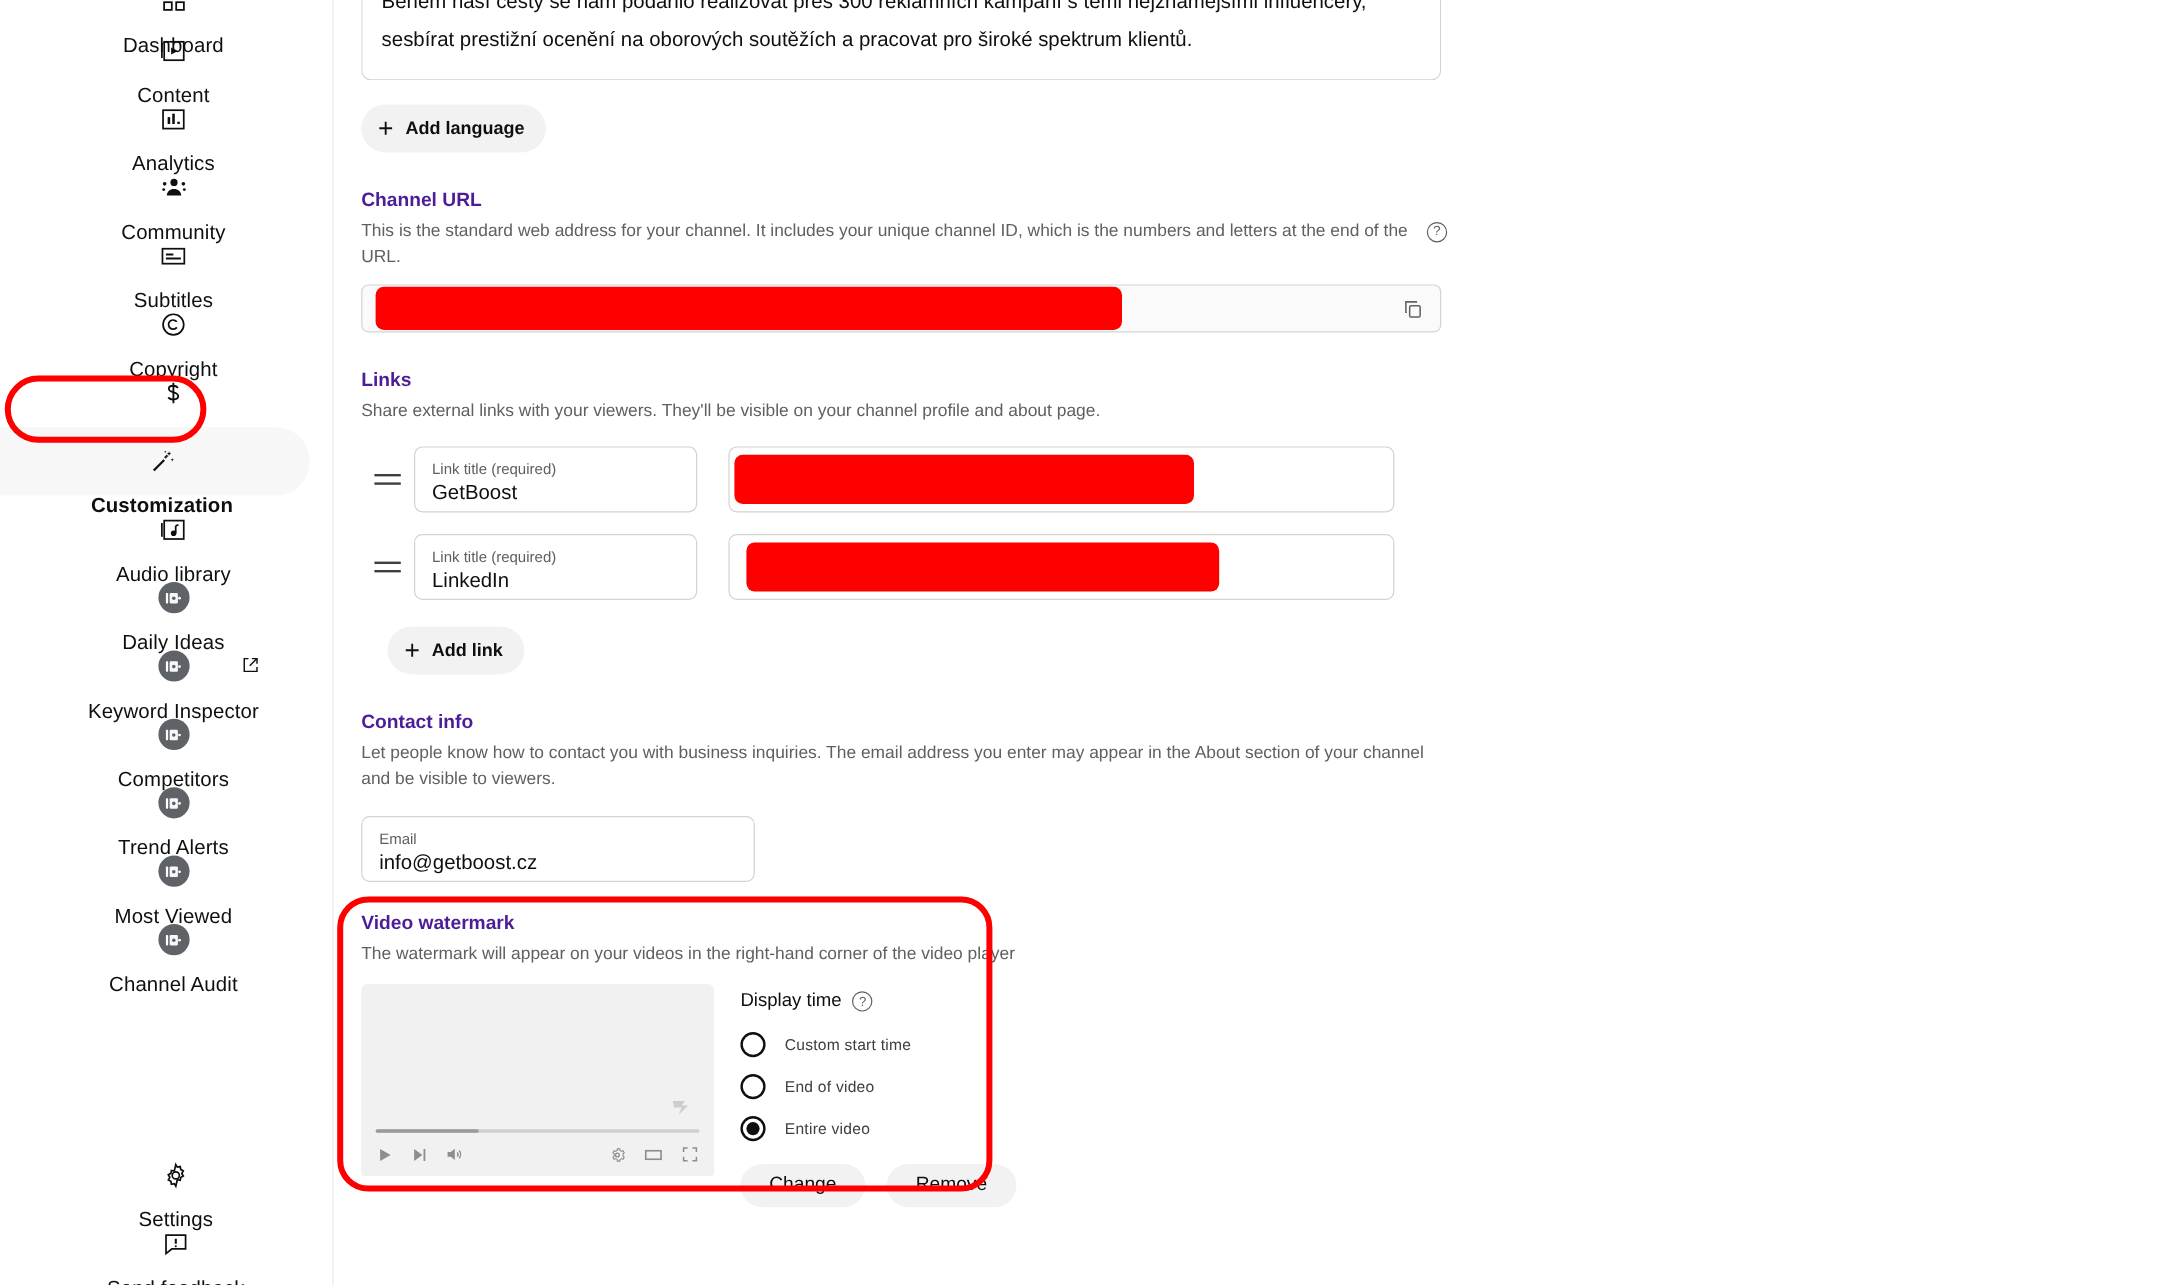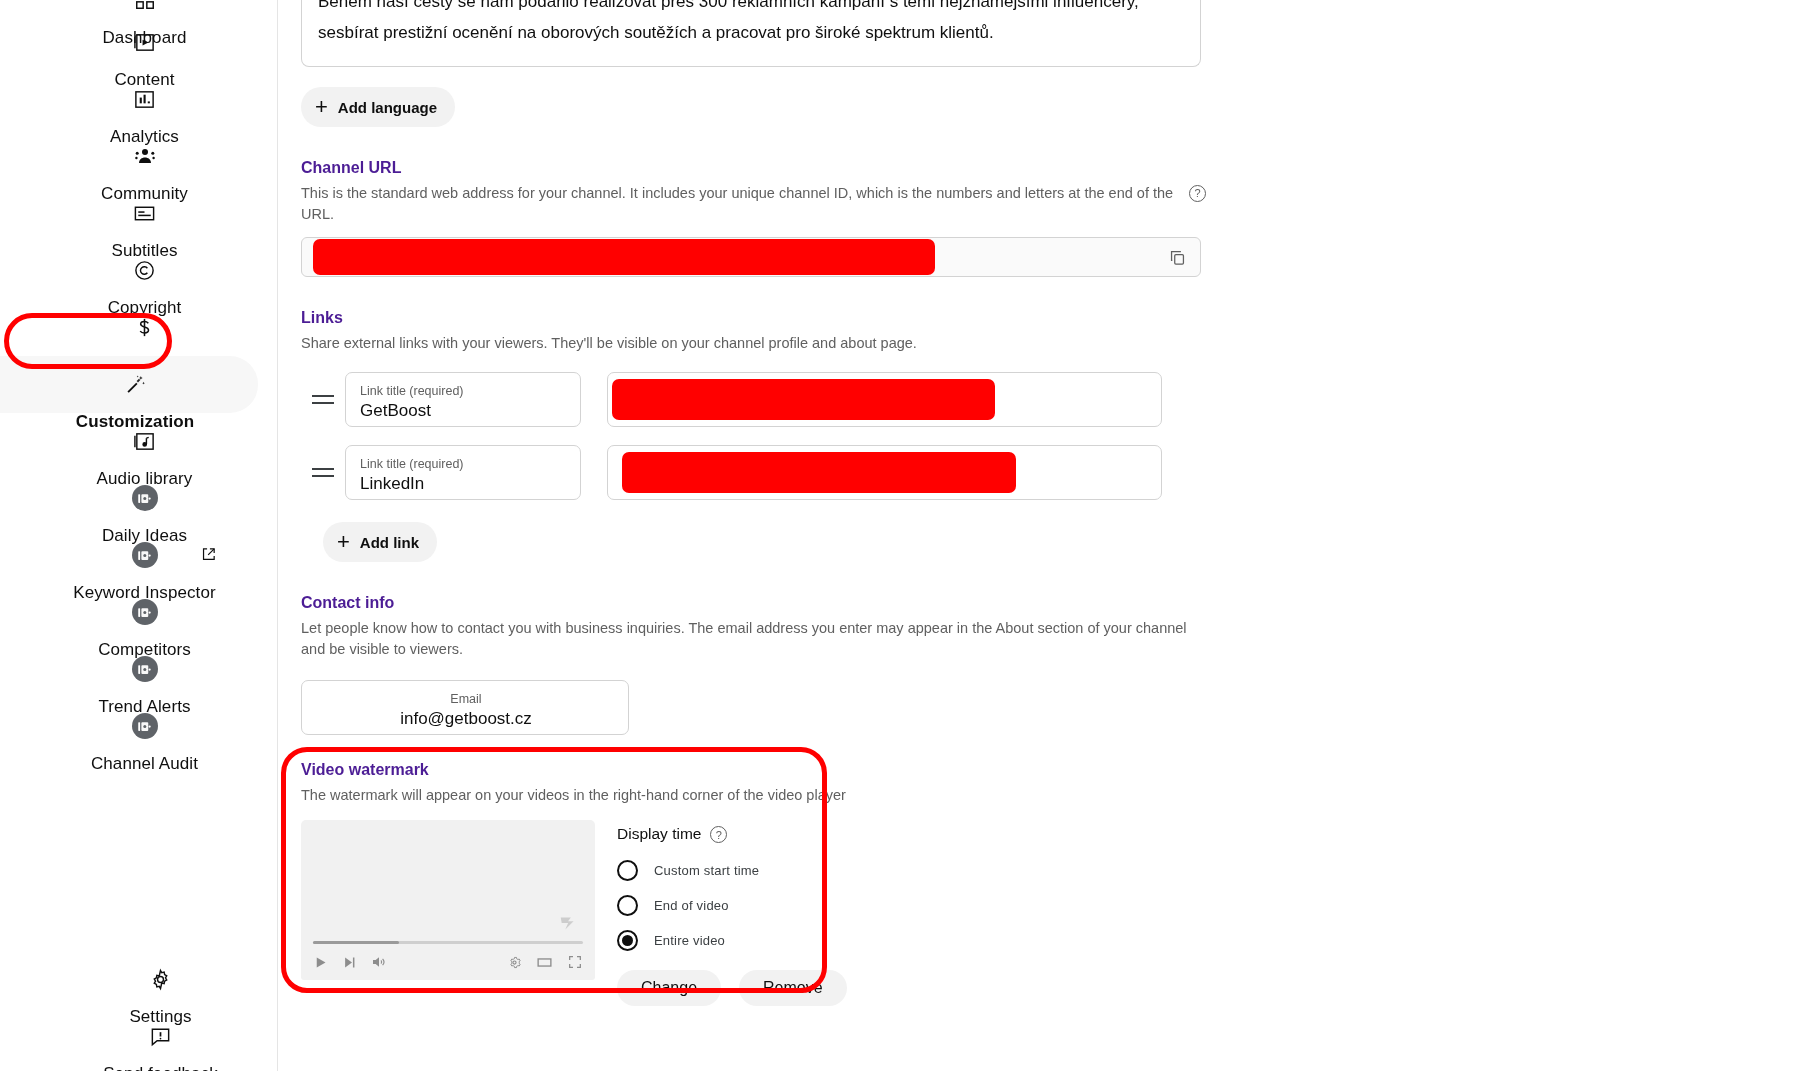--- a/index.html
+++ b/index.html
@@ -61,21 +61,21 @@
   .nav-item.active .lbl { font-weight: bold; text-align: center; }
 
   .circle-ico {
     width: 26px; height: 26px;
     border-radius: 50%;
     background: #5f6368;
     display: flex; align-items: center; justify-content: center;
   }
   .circle-ico svg { display:block; }
 
-  .sidebar-bottom { position: absolute; left: 16px; bottom: 6px; width: 100%; }
+  .sidebar-bottom { position: absolute; left: 2px; bottom: 6px; width: 100%; }
 
   
   .ring-customization {
     position: absolute;
     left: 4px; top: 313px;
     width: 168px; height: 56px;
     border: 5px solid #ff0000;
     border-radius: 28px;
     pointer-events: none;
     z-index: 30;
@@ -229,21 +229,20 @@
     padding-left: 4px;
   }
   .link-url.w2 { width: 555px; }
   .url1-redact { width: 383px; height: 41px; margin-left: 0; }
   .url2-redact { width: 394px; height: 41px; margin-left: 10px; }
 
   .email-field {
     width: 328px;
     margin-top: 20px;
     margin-left: 0;
-    align-items: center;
   }
 
   
   .watermark {
     margin-top: 26px;
     position: relative;
     width: 905px;
   }
   .wm-body {
     display: flex;
@@ -521,20 +520,33 @@
               <rect x="2" y="5" width="3" height="14" rx="1"></rect>
               <rect x="7" y="5" width="11" height="14" rx="1.5" opacity=".95"></rect>
               <circle cx="12.5" cy="12" r="2.4" fill="#5f6368"></circle>
               <circle cx="20.2" cy="12" r="1.8"></circle>
             </svg>
           </span>
         </span>
         <span class="lbl">Trend Alerts</span>
       </div>
 
+      <div class="nav-item">
+        <span class="ico">
+          <span class="circle-ico">
+            <svg width="15" height="15" viewBox="0 0 24 24" fill="#ffffff">
+              <rect x="2" y="5" width="3" height="14" rx="1"></rect>
+              <rect x="7" y="5" width="11" height="14" rx="1.5" opacity=".95"></rect>
+              <circle cx="12.5" cy="12" r="2.4" fill="#5f6368"></circle>
+              <circle cx="20.2" cy="12" r="1.8"></circle>
+            </svg>
+          </span>
+        </span>
+        <span class="lbl">Most Viewed</span>
+      </div>
 
       <div class="nav-item">
         <span class="ico">
           <span class="circle-ico">
             <svg width="15" height="15" viewBox="0 0 24 24" fill="#ffffff">
               <rect x="2" y="5" width="3" height="14" rx="1"></rect>
               <rect x="7" y="5" width="11" height="14" rx="1.5" opacity=".95"></rect>
               <circle cx="12.5" cy="12" r="2.4" fill="#5f6368"></circle>
               <circle cx="20.2" cy="12" r="1.8"></circle>
             </svg>

